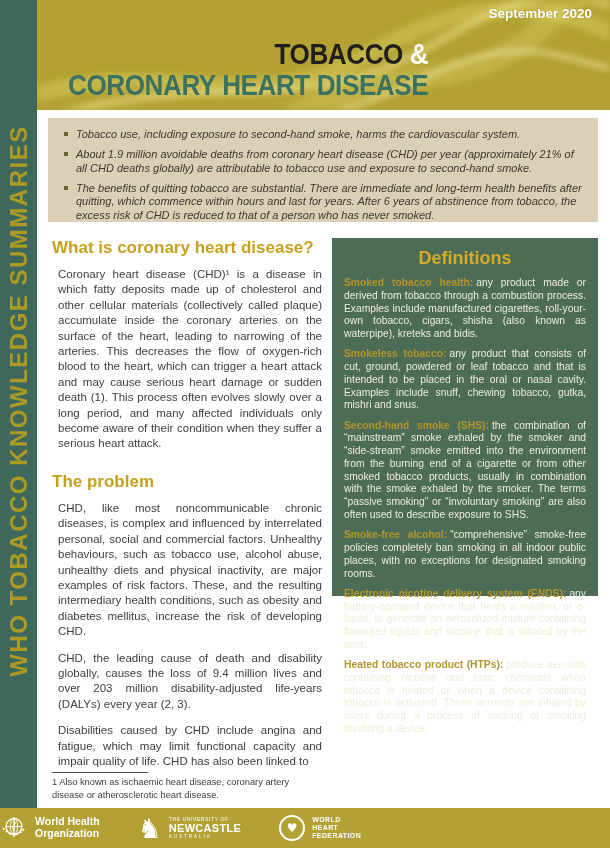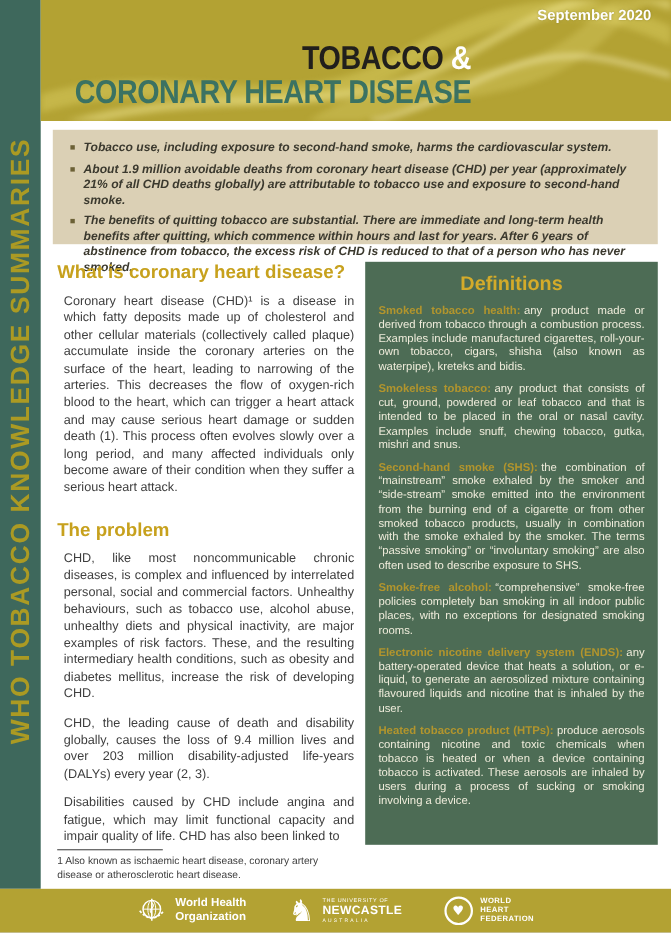--- a/index.html
+++ b/index.html
@@ -20,42 +20,42 @@
   .smoke{position:absolute;left:0;top:0;filter:blur(3px);}
   .date{position:absolute;top:6px;right:18px;color:#ffffff;font-weight:bold;font-size:13.5px;text-shadow:0 0 2px rgba(90,80,10,.4);}
   .titleblock{position:absolute;left:31px;top:38px;}
   .title-line{font-weight:bold;font-size:30px;line-height:31px;letter-spacing:-.5px;transform:scaleX(.87);transform-origin:left top;white-space:nowrap;}
   .t-dark{color:#211f1c;} .t-amp{color:#ffffff;} .t-teal{color:#3b7262;}
   
   .keypoints{
     position:absolute;left:48px;top:118px;width:550px;height:104px;background:#dbd0b5;
     box-sizing:border-box;padding:10px 14px 6px 16px;
   }
-  .kp-item{display:flex;margin:0 0 6px 0;font-style:italic;font-weight:bold;
+  .kp-item{display:flex;margin:0 0 6px 0;font-style:italic;font-weight:normal;
     font-size:11px;line-height:1.26;color:#3b392e;}
   .kp-bullet{flex:0 0 auto;width:4px;height:4px;background:#6c6136;margin:4px 8px 0 0;}
   
   .left-col{position:absolute;left:52px;top:238px;width:270px;}
   .section-heading{margin:0 0 9px 0;font-size:17px;font-weight:bold;color:#c7a11d;}
   .section-heading.second{margin-top:20px;}
   .body-p{margin:0 0 11px 6px;font-size:11.5px;line-height:1.34;color:#3e3e3e;text-align:justify;}
   .footnote-rule{width:96px;height:0;border-top:1px solid #4a4a4a;margin:-8px 0 3px 0;}
   .footnote{font-size:9.3px;line-height:1.35;color:#3c3c3c;}
   
   .defbox{
-    position:absolute;left:332px;top:238px;width:266px;height:530px;background:#4d6c55;
+    position:absolute;left:332px;top:238px;width:266px;height:358px;background:#4d6c55;
     box-sizing:border-box;padding:8px 12px 8px 12px;
   }
   .def-title{margin:2px 0 8px 0;text-align:center;font-size:18px;font-weight:bold;color:#d4ab2a;}
   .def-p{margin:0 0 7.5px 0;font-size:10.3px;line-height:1.24;color:#efecdb;text-align:justify;}
   .term{color:#b2952d;font-weight:bold;margin-right:.3em;}
   
   .footer{
     position:absolute;left:0;top:808px;width:610px;height:40px;background:#b3a233;
-    display:flex;align-items:center;justify-content:center;gap:38px;color:#ffffff;
+    display:flex;align-items:center;justify-content:flex-start;gap:38px;color:#ffffff;
   }
   .logo{display:flex;align-items:center;gap:7px;}
   .logo-textcol{display:flex;flex-direction:column;justify-content:center;}
   .who-line{font-size:10.5px;font-weight:bold;line-height:1.1;}
   .nc-glyph{font-size:27px;line-height:27px;font-family:"DejaVu Sans", sans-serif;}
   .nc-small{font-size:5px;letter-spacing:.6px;line-height:1.2;}
   .nc-big{font-size:11px;font-weight:bold;line-height:1.1;letter-spacing:.3px;}
   .nc-tiny{font-size:4.5px;letter-spacing:2px;line-height:1.4;}
   .whf-ring{
     flex:0 0 auto;width:22px;height:22px;border:2.4px solid #ffffff;border-radius:50%;

